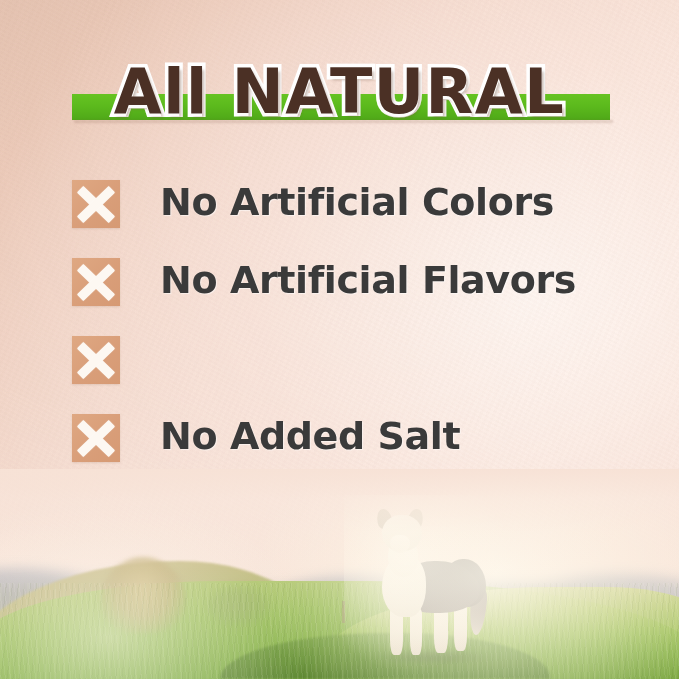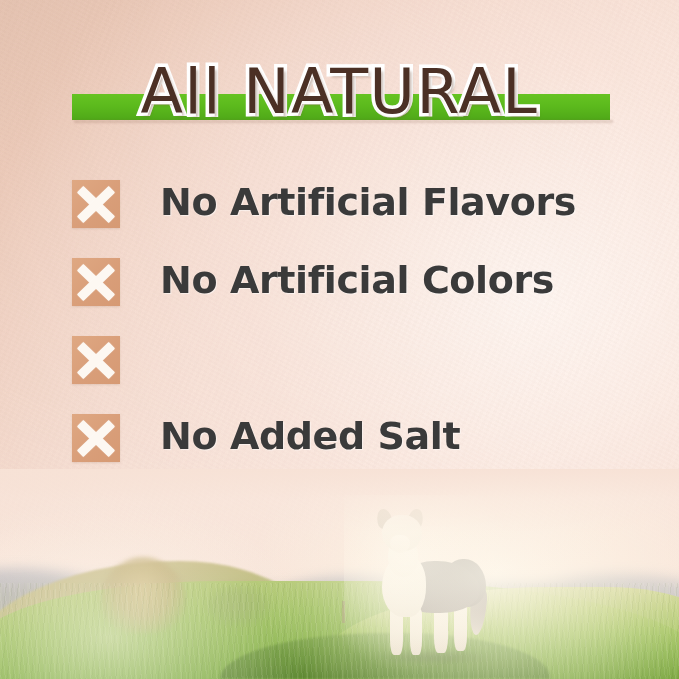--- a/index.html
+++ b/index.html
@@ -74,21 +74,21 @@
     background: rgba(120,80,60,0.18);
     filter: blur(1px);
   }
   .banner-title {
     position: absolute;
     left: 0;
     top: 0;
     width: 679px;
     text-align: center;
     font-family: "DejaVu Sans", "Liberation Sans", sans-serif;
-    font-weight: normal;
+    font-weight: bold;
     font-size: 62px;
     line-height: 92px;
     letter-spacing: 1.5px;
     color: #4b3025;
     -webkit-text-stroke: 7px #ffffff;
     paint-order: stroke fill;
     text-shadow:
       0 3px 0 rgba(255,255,255,.95),
       2px 4px 3px rgba(120,85,65,.40);
     white-space: nowrap;
@@ -450,29 +450,29 @@
     <div class="banner-title">All NATURAL</div>
   </div>
 
   <div class="features">
 
     <div class="feature-row">
       <div class="x-box">
         <span class="bar a"></span>
         <span class="bar b"></span>
       </div>
-      <div class="feature-label">No Artificial Flavors</div>
+      <div class="feature-label">No Artificial Colors</div>
     </div>
 
     <div class="feature-row">
       <div class="x-box">
         <span class="bar a"></span>
         <span class="bar b"></span>
       </div>
-      <div class="feature-label">No Artificial Colors</div>
+      <div class="feature-label">No Artificial Flavors</div>
     </div>
 
     <div class="feature-row">
       <div class="x-box">
         <span class="bar a"></span>
         <span class="bar b"></span>
       </div>
     </div>
 
     <div class="feature-row">

